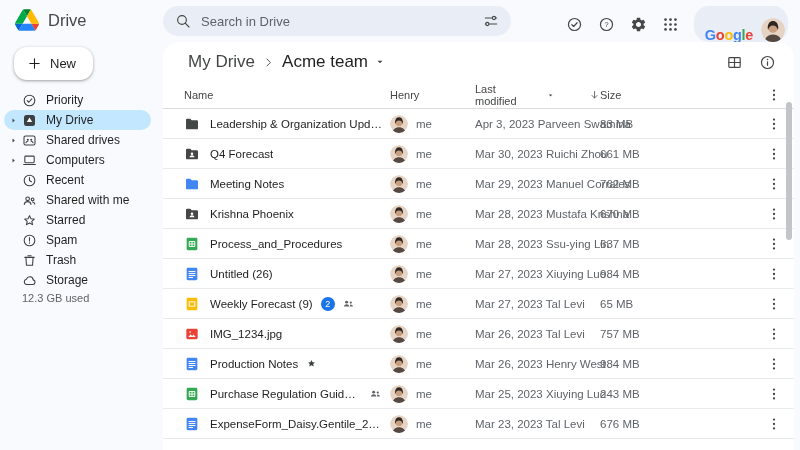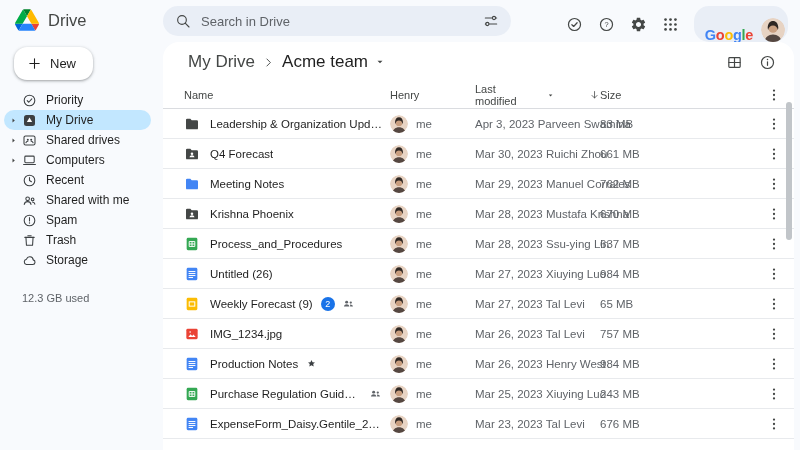--- a/index.html
+++ b/index.html
@@ -247,20 +247,29 @@
             <circle cx="17" cy="10.2" r="2.1" fill="none" stroke="currentColor" stroke-width="1.7" stroke-linecap="round" stroke-linejoin="round"></circle>
             <path d="M16.6 14.3c2.2.2 3.6 1.5 4 3.6" fill="none" stroke="currentColor" stroke-width="1.7" stroke-linecap="round" stroke-linejoin="round"></path>
           </svg>
         </span>
         <span class="nav-label">Shared with me</span>
       </div>
       <div class="nav-item">
         <span class="nav-arrow"></span>
         <span class="nav-ic">
           <svg viewBox="0 0 24 24" width="100%" height="100%">
+            <path d="M12 4.2l2.3 4.9 5.3.6-3.9 3.6 1.1 5.3L12 16l-4.8 2.6 1.1-5.3-3.9-3.6 5.3-.6z" fill="none" stroke="currentColor" stroke-width="1.7" stroke-linecap="round" stroke-linejoin="round"></path>
+          </svg>
+        </span>
+        <span class="nav-label">Starred</span>
+      </div>
+      <div class="nav-item">
+        <span class="nav-arrow"></span>
+        <span class="nav-ic">
+          <svg viewBox="0 0 24 24" width="100%" height="100%">
             <circle cx="12" cy="12" r="8.5" fill="none" stroke="currentColor" stroke-width="1.7" stroke-linecap="round" stroke-linejoin="round"></circle>
             <path d="M12 7.4v5.2" fill="none" stroke="currentColor" stroke-width="1.7" stroke-linecap="round" stroke-linejoin="round"></path>
             <circle cx="12" cy="15.9" r="1.1" fill="currentColor"></circle>
           </svg>
         </span>
         <span class="nav-label">Spam</span>
       </div>
       <div class="nav-item">
         <span class="nav-arrow"></span>
         <span class="nav-ic">

